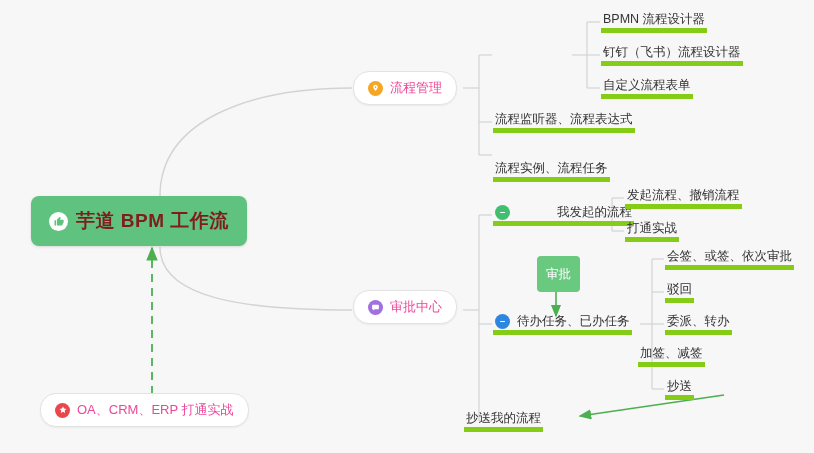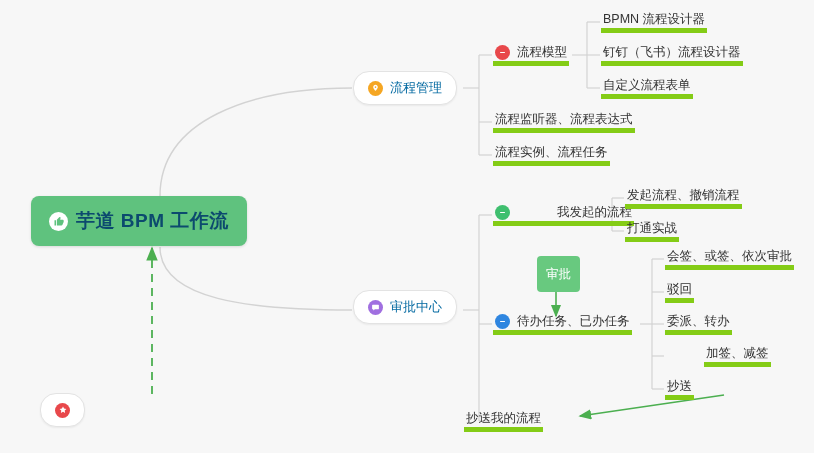--- a/index.html
+++ b/index.html
@@ -30,38 +30,38 @@
     box-sizing: border-box;
     display: flex;
     align-items: center;
   }
   
   .root-node {
     background: #5fc27e;
     border-radius: 8px;
     padding: 0 18px;
     height: 50px;
-    color: #0c4a6e;
+    color: #7f1d1d;
     font-size: 19px;
     font-weight: bold;
     box-shadow: 0 1px 3px rgba(0,0,0,0.12);
   }
   .root-node .label {
     margin-left: 8px;
     letter-spacing: 0.5px;
   }
   
   .box-node {
     background: #ffffff;
     border: 1px solid #e3e3e3;
     border-radius: 16px;
     height: 34px;
     padding: 0 14px;
     font-size: 13px;
-    color: #0369a1;
+    color: #ec4899;
     box-shadow: 0 1px 2px rgba(0,0,0,0.06);
   }
   .box-node .label {
     margin-left: 7px;
   }
   
   .text-node {
     font-size: 12.5px;
     color: #333333;
     height: 22px;
@@ -174,43 +174,35 @@
 
   <div class="node box-node" style="left:353px; top:71px;">
     <span class="ic" style="background:#f5a623;">
       <svg width="9" height="9" viewBox="0 0 16 16">
           <path fill="#ffffff" d="M8 1.5c-2.3 0-4.1 1.8-4.1 4 0 3 4.1 7 4.1 7s4.1-4 4.1-7c0-2.2-1.8-4-4.1-4zm0 5.5a1.5 1.5 0 1 1 0-3 1.5 1.5 0 0 1 0 3z"></path>
         </svg>
     </span>
     <span class="label node-label">流程管理</span>
   </div>
 
-  <div class="node text-node with-icon" style="left:493px; top:44px;">
-    <span class="ic" style="background:#e8484b;">
-      <svg width="9" height="9" viewBox="0 0 16 16">
-          <rect x="3.5" y="7" width="9" height="2" rx="1" fill="#ffffff"></rect>
-        </svg>
-    </span>
-    <span class="label node-label">流程模型</span>
-  </div>
 
   <div class="node text-node" style="left:601px; top:11px;">
     <span class="node-label">BPMN 流程设计器</span>
   </div>
   <div class="node text-node" style="left:601px; top:77px;">
     <span class="node-label">自定义流程表单</span>
   </div>
   <div class="node text-node" style="left:601px; top:44px;">
     <span class="node-label">钉钉（飞书）流程设计器</span>
   </div>
 
   <div class="node text-node" style="left:493px; top:111px;">
     <span class="node-label">流程监听器、流程表达式</span>
   </div>
-  <div class="node text-node" style="left:493px; top:144px;">
+  <div class="node text-node" style="left:493px; top:160px;">
     <span class="node-label">流程实例、流程任务</span>
   </div>
 
   <div class="node box-node" style="left:353px; top:290px;">
     <span class="ic" style="background:#a06fe0;">
       <svg width="9" height="9" viewBox="0 0 16 16">
           <path fill="#ffffff" d="M3 3h10a1 1 0 0 1 1 1v6a1 1 0 0 1-1 1H7l-3 2.5V11H3a1 1 0 0 1-1-1V4a1 1 0 0 1 1-1z"></path>
         </svg>
     </span>
     <span class="label node-label">审批中心</span>
@@ -246,32 +238,33 @@
 
   <div class="node text-node" style="left:665px; top:248px;">
     <span class="node-label">会签、或签、依次审批</span>
   </div>
   <div class="node text-node" style="left:665px; top:281px;">
     <span class="node-label">驳回</span>
   </div>
   <div class="node text-node" style="left:665px; top:313px;">
     <span class="node-label">委派、转办</span>
   </div>
-  <div class="node text-node" style="left:704px; top:345px;text-align:right;">
+  <div class="node text-node" style="left:638px; top:345px;text-align:right;">
     <span class="node-label">加签、减签</span>
   </div>
   <div class="node text-node" style="left:665px; top:378px;">
     <span class="node-label">抄送</span>
   </div>
 
   <div class="node text-node" style="left:464px; top:410px;">
     <span class="node-label">抄送我的流程</span>
   </div>
 
   <div class="node box-node" style="left:40px; top:393px; height:34px;">
     <span class="ic" style="background:#e8484b;">
       <svg width="10" height="10" viewBox="0 0 16 16">
           <path fill="#ffffff" d="M8 2.2l1.7 3.5 3.8.55-2.75 2.7.65 3.8L8 10.95 4.6 12.75l.65-3.8L2.5 6.25l3.8-.55z"></path>
         </svg>
     </span>
+    <span class="label node-label">OA、CRM、ERP 打通实战</span>
   </div>
 
 </div>
 
 </body></html>

